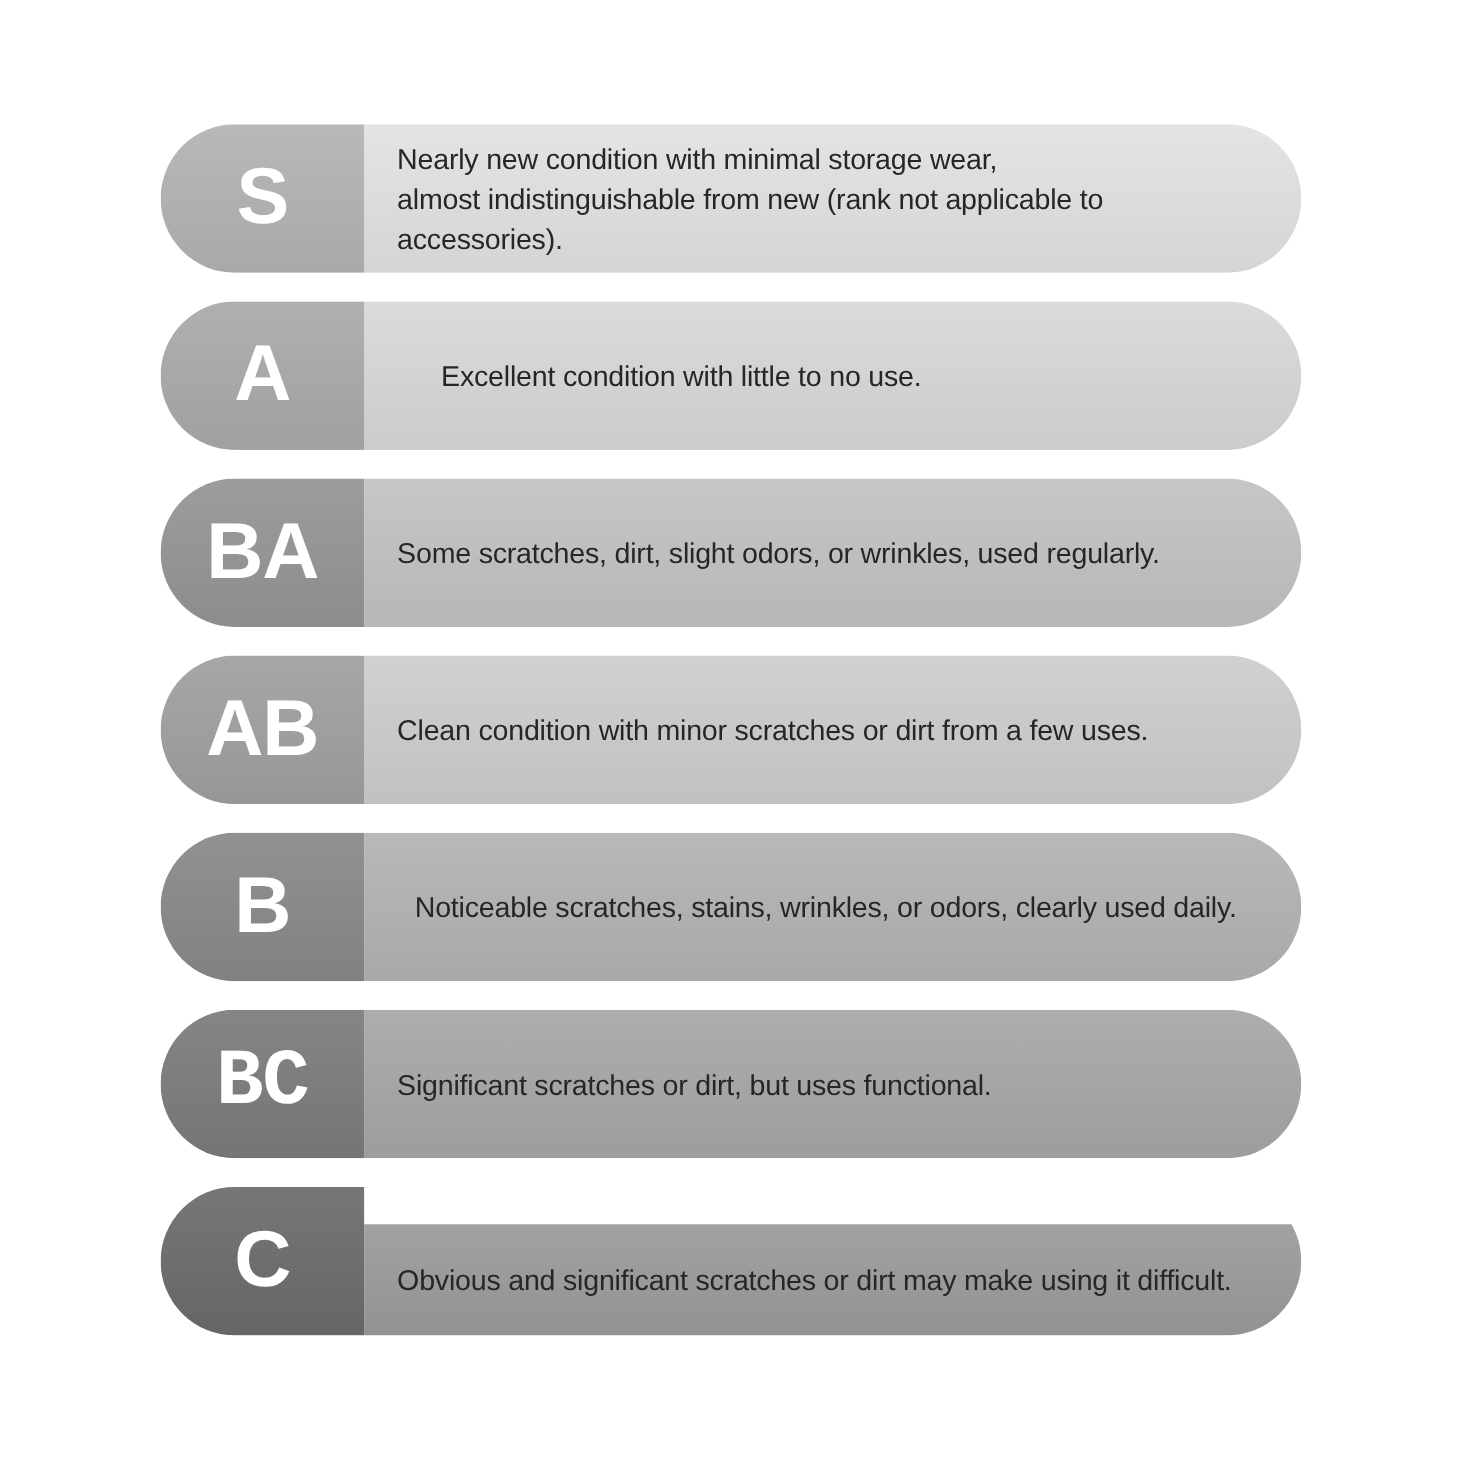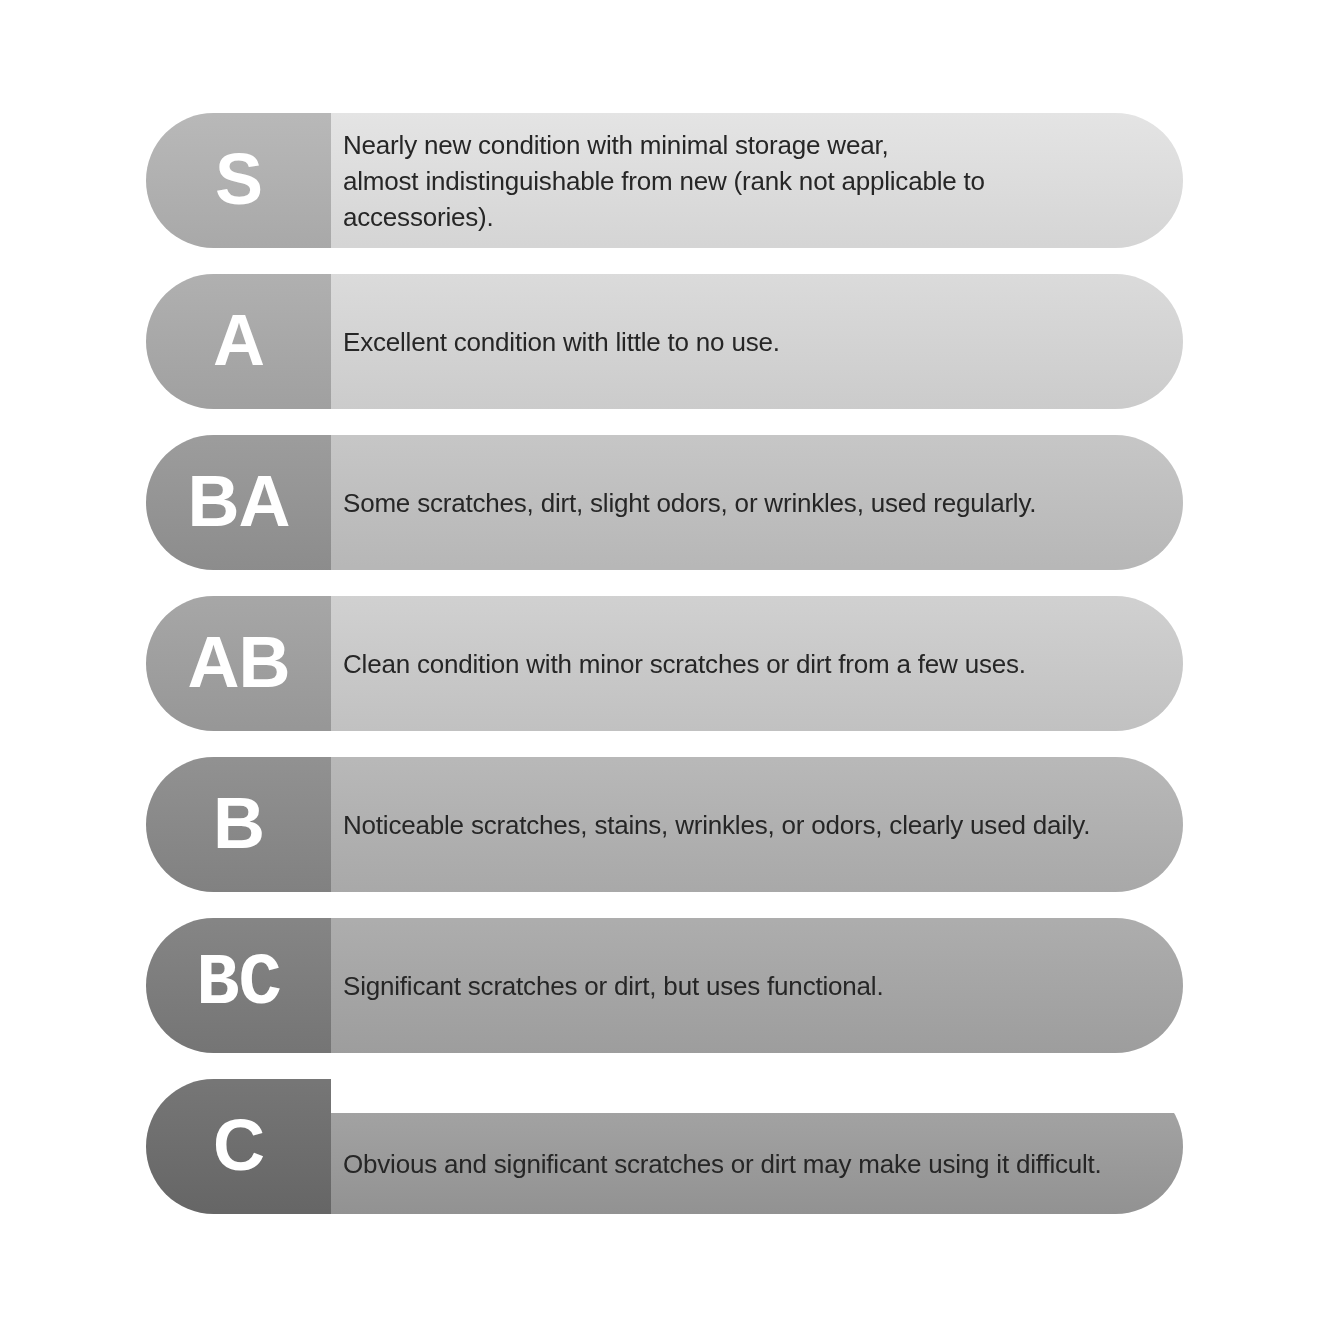--- a/index.html
+++ b/index.html
@@ -40,21 +40,21 @@
     font-weight: bold;
     font-size: 72px;
     letter-spacing: -1px;
     line-height: 1;
     transform: translateY(-2px);
   }
   .desc {
     flex: 1;
     display: flex;
     align-items: center;
-    padding-left: 12px;
+    padding-left: 30px;
     padding-right: 48px;
     background-image: linear-gradient(rgba(255,255,255,0.07), rgba(0,0,0,0.06));
   }
   .desc p {
     font-size: 26px;
     line-height: 36px;
     white-space: pre-line;
     letter-spacing: -0.2px;
   }
 </style>
@@ -70,21 +70,21 @@
       <p style="color: rgb(38, 38, 38);">Nearly new condition with minimal storage wear,
 almost indistinguishable from new (rank not applicable to accessories).</p>
     </div>
   </div>
 
   <div class="row">
     <div class="grade" style="background-color: rgb(170, 170, 170);">
       <span style="color: rgb(255, 255, 255);">A</span>
     </div>
     <div class="desc" style="background-color: rgb(216, 216, 216);">
-      <p style="color: rgb(38, 38, 38);">Excellent condition with little to no use.</p>
+      <p style="color: rgb(38, 38, 38); margin-left: 40px;">Excellent condition with little to no use.</p>
     </div>
   </div>
 
   <div class="row">
     <div class="grade" style="background-color: rgb(149, 149, 149);">
       <span style="color: rgb(255, 255, 255);">BA</span>
     </div>
     <div class="desc" style="background-color: rgb(194, 194, 194);">
       <p style="color: rgb(38, 38, 38);">Some scratches, dirt, slight odors, or wrinkles, used regularly.</p>
     </div>
@@ -97,21 +97,21 @@
     <div class="desc" style="background-color: rgb(205, 205, 205);">
       <p style="color: rgb(38, 38, 38);">Clean condition with minor scratches or dirt from a few uses.</p>
     </div>
   </div>
 
   <div class="row">
     <div class="grade" style="background-color: rgb(137, 137, 137);">
       <span style="color: rgb(255, 255, 255);">B</span>
     </div>
     <div class="desc" style="background-color: rgb(179, 179, 179);">
-      <p style="color: rgb(38, 38, 38);">Noticeable scratches, stains, wrinkles, or odors, clearly used daily.</p>
+      <p style="color: rgb(38, 38, 38); margin-left: 16px;">Noticeable scratches, stains, wrinkles, or odors, clearly used daily.</p>
     </div>
   </div>
 
   <div class="row">
     <div class="grade" style="background-color: rgb(124, 124, 124);">
       <span style="color: rgb(255, 255, 255); font-family: Liberation Mono, monospace;">BC</span>
     </div>
     <div class="desc" style="background-color: rgb(167, 167, 167);">
       <p style="color: rgb(38, 38, 38);">Significant scratches or dirt, but uses functional.</p>
     </div>

